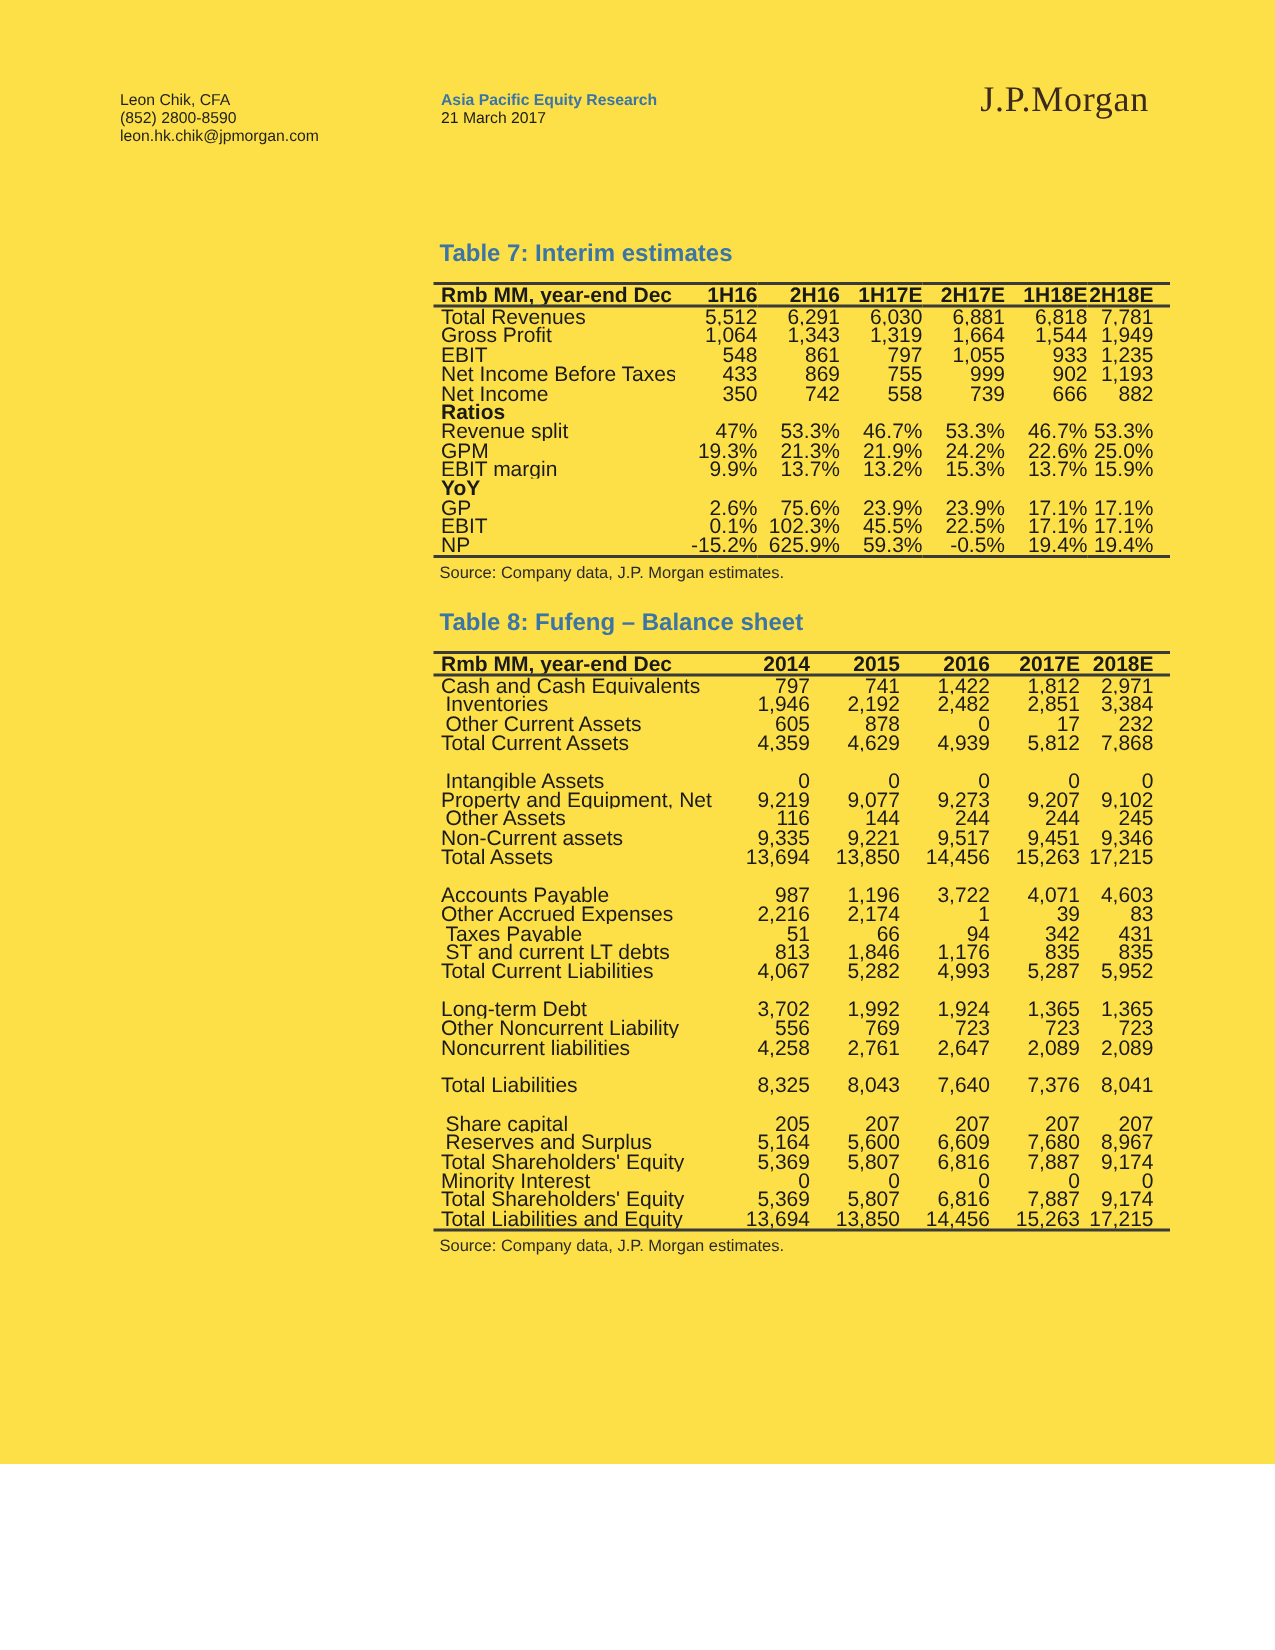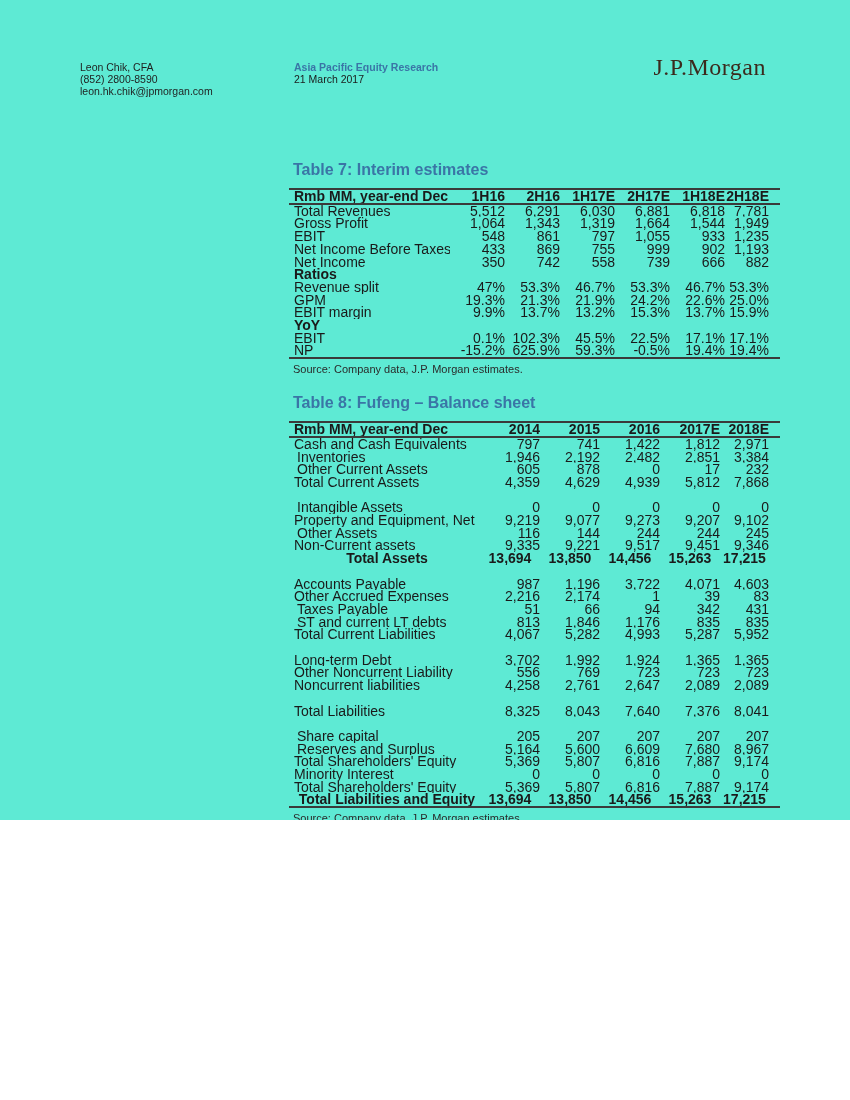--- a/index.html
+++ b/index.html
@@ -5,22 +5,22 @@
   * { margin: 0; padding: 0; box-sizing: border-box; }
   html, body { background: #ffffff; }
   body {
     font-family: "Liberation Sans", sans-serif;
     color: #1a1a1a;
     -webkit-font-smoothing: antialiased;
   }
   .page {
     position: relative;
     width: 850px;
-    height: 820px;
-    background: #5eead4;
+    height: 976px;
+    background: #fde047;
     overflow: hidden;
   }
 
   
   .author-block {
     position: absolute;
     left: 80px; top: 62px;
     font-size: 10.5px;
     line-height: 11.8px;
     color: #1f1f1f;
@@ -76,21 +76,21 @@
     overflow: hidden;
     font-weight: normal;
   }
   th { font-weight: bold; }
   .lbl { text-align: left; padding-left: 5px; }
   .num { text-align: right; }
   th:last-child, td:last-child { padding-right: 11px; }
   #table7 col.c-num { width: 55px; }
   #table8 col.c-num { width: 60px; }
   tr.section td.lbl { font-weight: bold; }
-  tr.bold td { font-weight: bold; text-align: center; }
+  tr.bold td { font-weight: normal; }
   tr.indent td.lbl { padding-left: 8px; }
   tr.spacer td { height: 12.7px; }
   .source {
     font-size: 11px;
     color: #2a2a2a;
     padding-left: 4px;
     margin-top: 4px;
   }
   .section-gap { margin-top: 19px; }
 
@@ -232,20 +232,29 @@
             <tr class="section">
               <td class="lbl">YoY</td>
               <td class="num"></td>
               <td class="num"></td>
               <td class="num"></td>
               <td class="num"></td>
               <td class="num"></td>
               <td class="num"></td>
             </tr>
             <tr>
+              <td class="lbl">GP</td>
+              <td class="num">2.6%</td>
+              <td class="num">75.6%</td>
+              <td class="num">23.9%</td>
+              <td class="num">23.9%</td>
+              <td class="num">17.1%</td>
+              <td class="num">17.1%</td>
+            </tr>
+            <tr>
               <td class="lbl">EBIT</td>
               <td class="num">0.1%</td>
               <td class="num">102.3%</td>
               <td class="num">45.5%</td>
               <td class="num">22.5%</td>
               <td class="num">17.1%</td>
               <td class="num">17.1%</td>
             </tr>
             <tr>
               <td class="lbl">NP</td>

